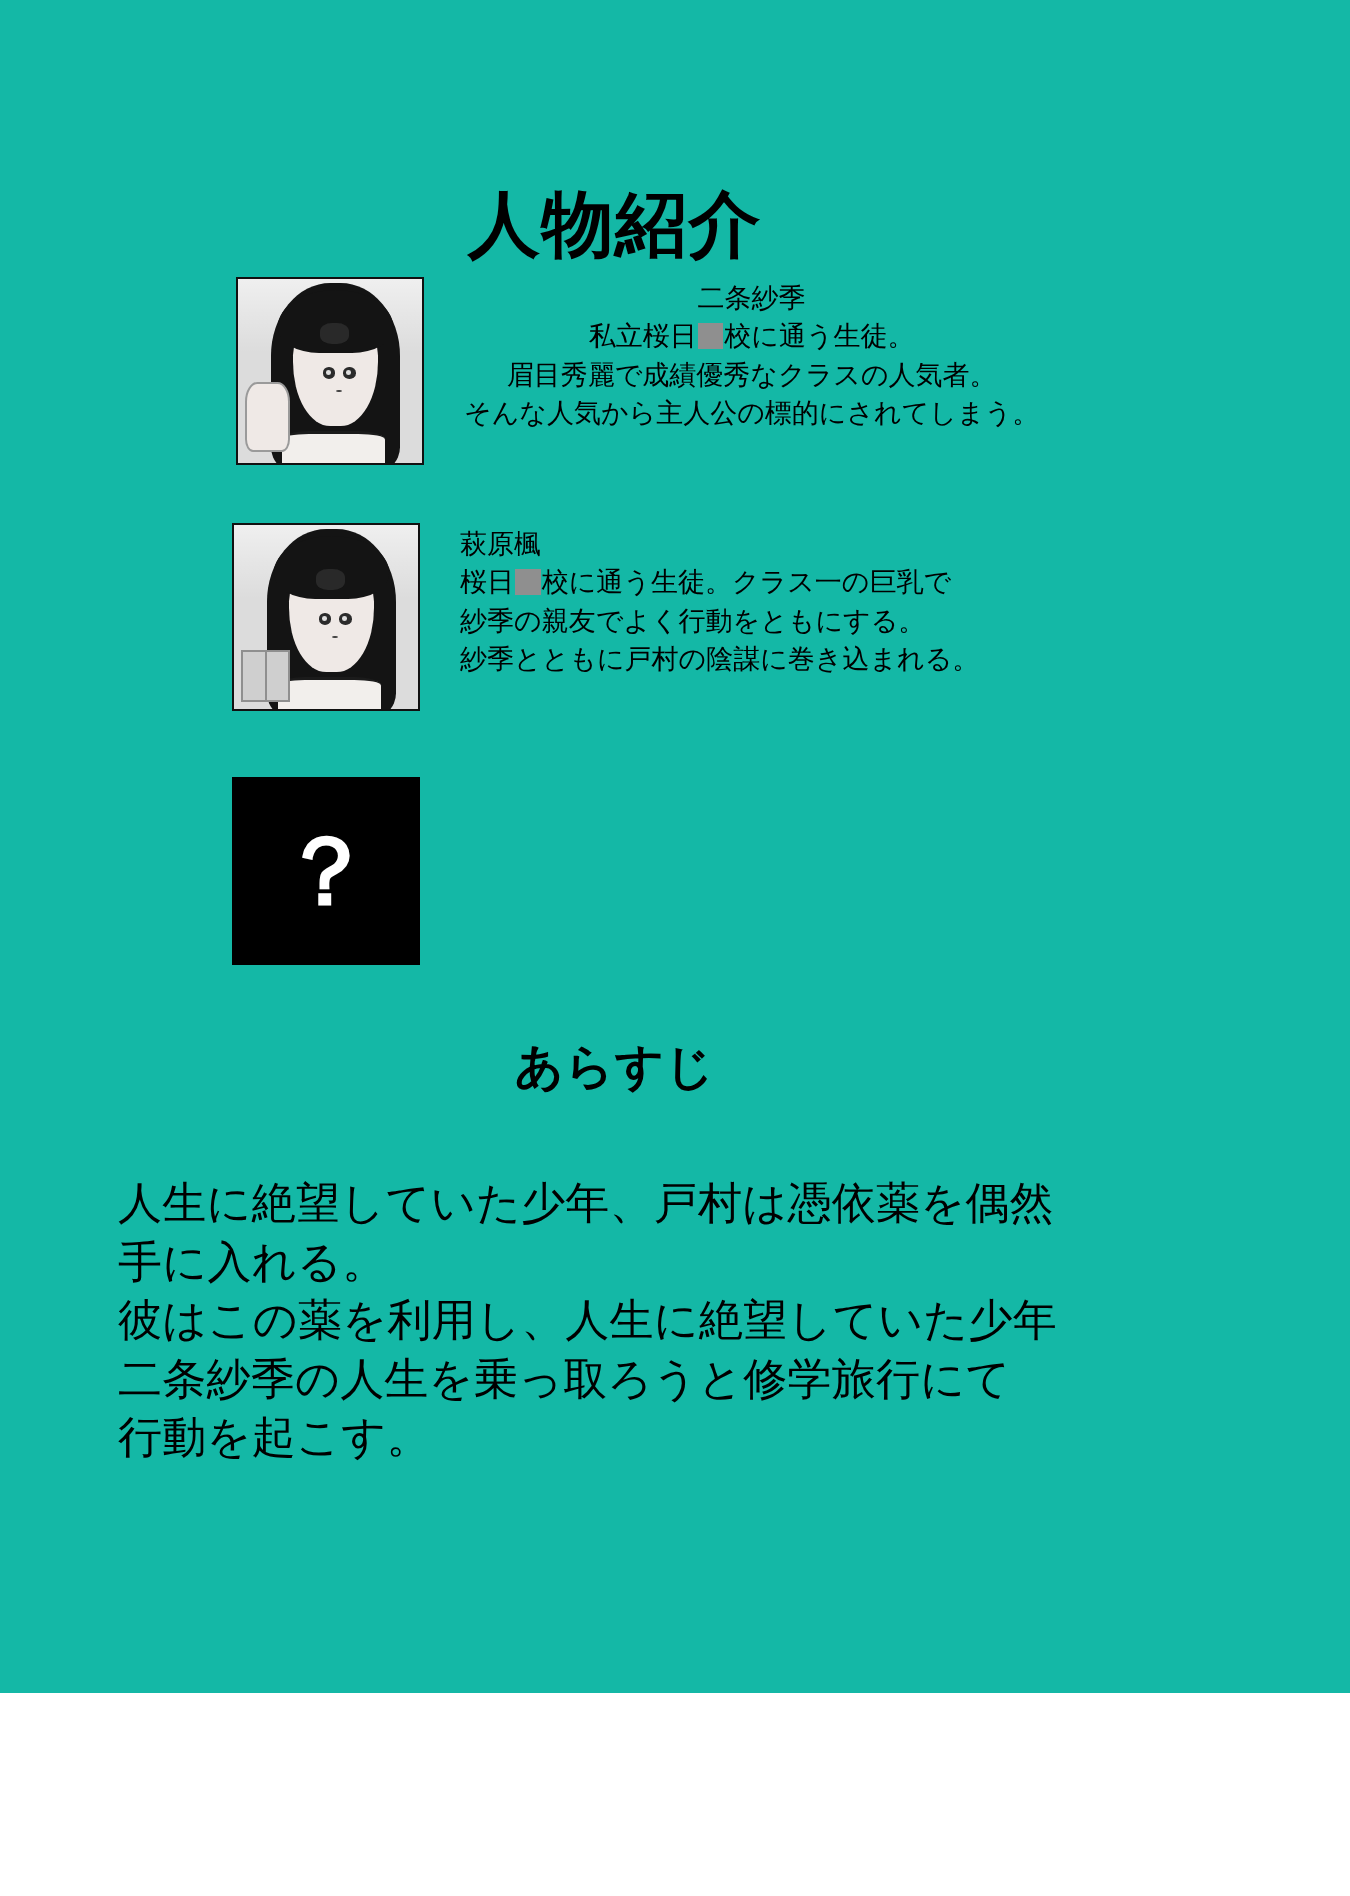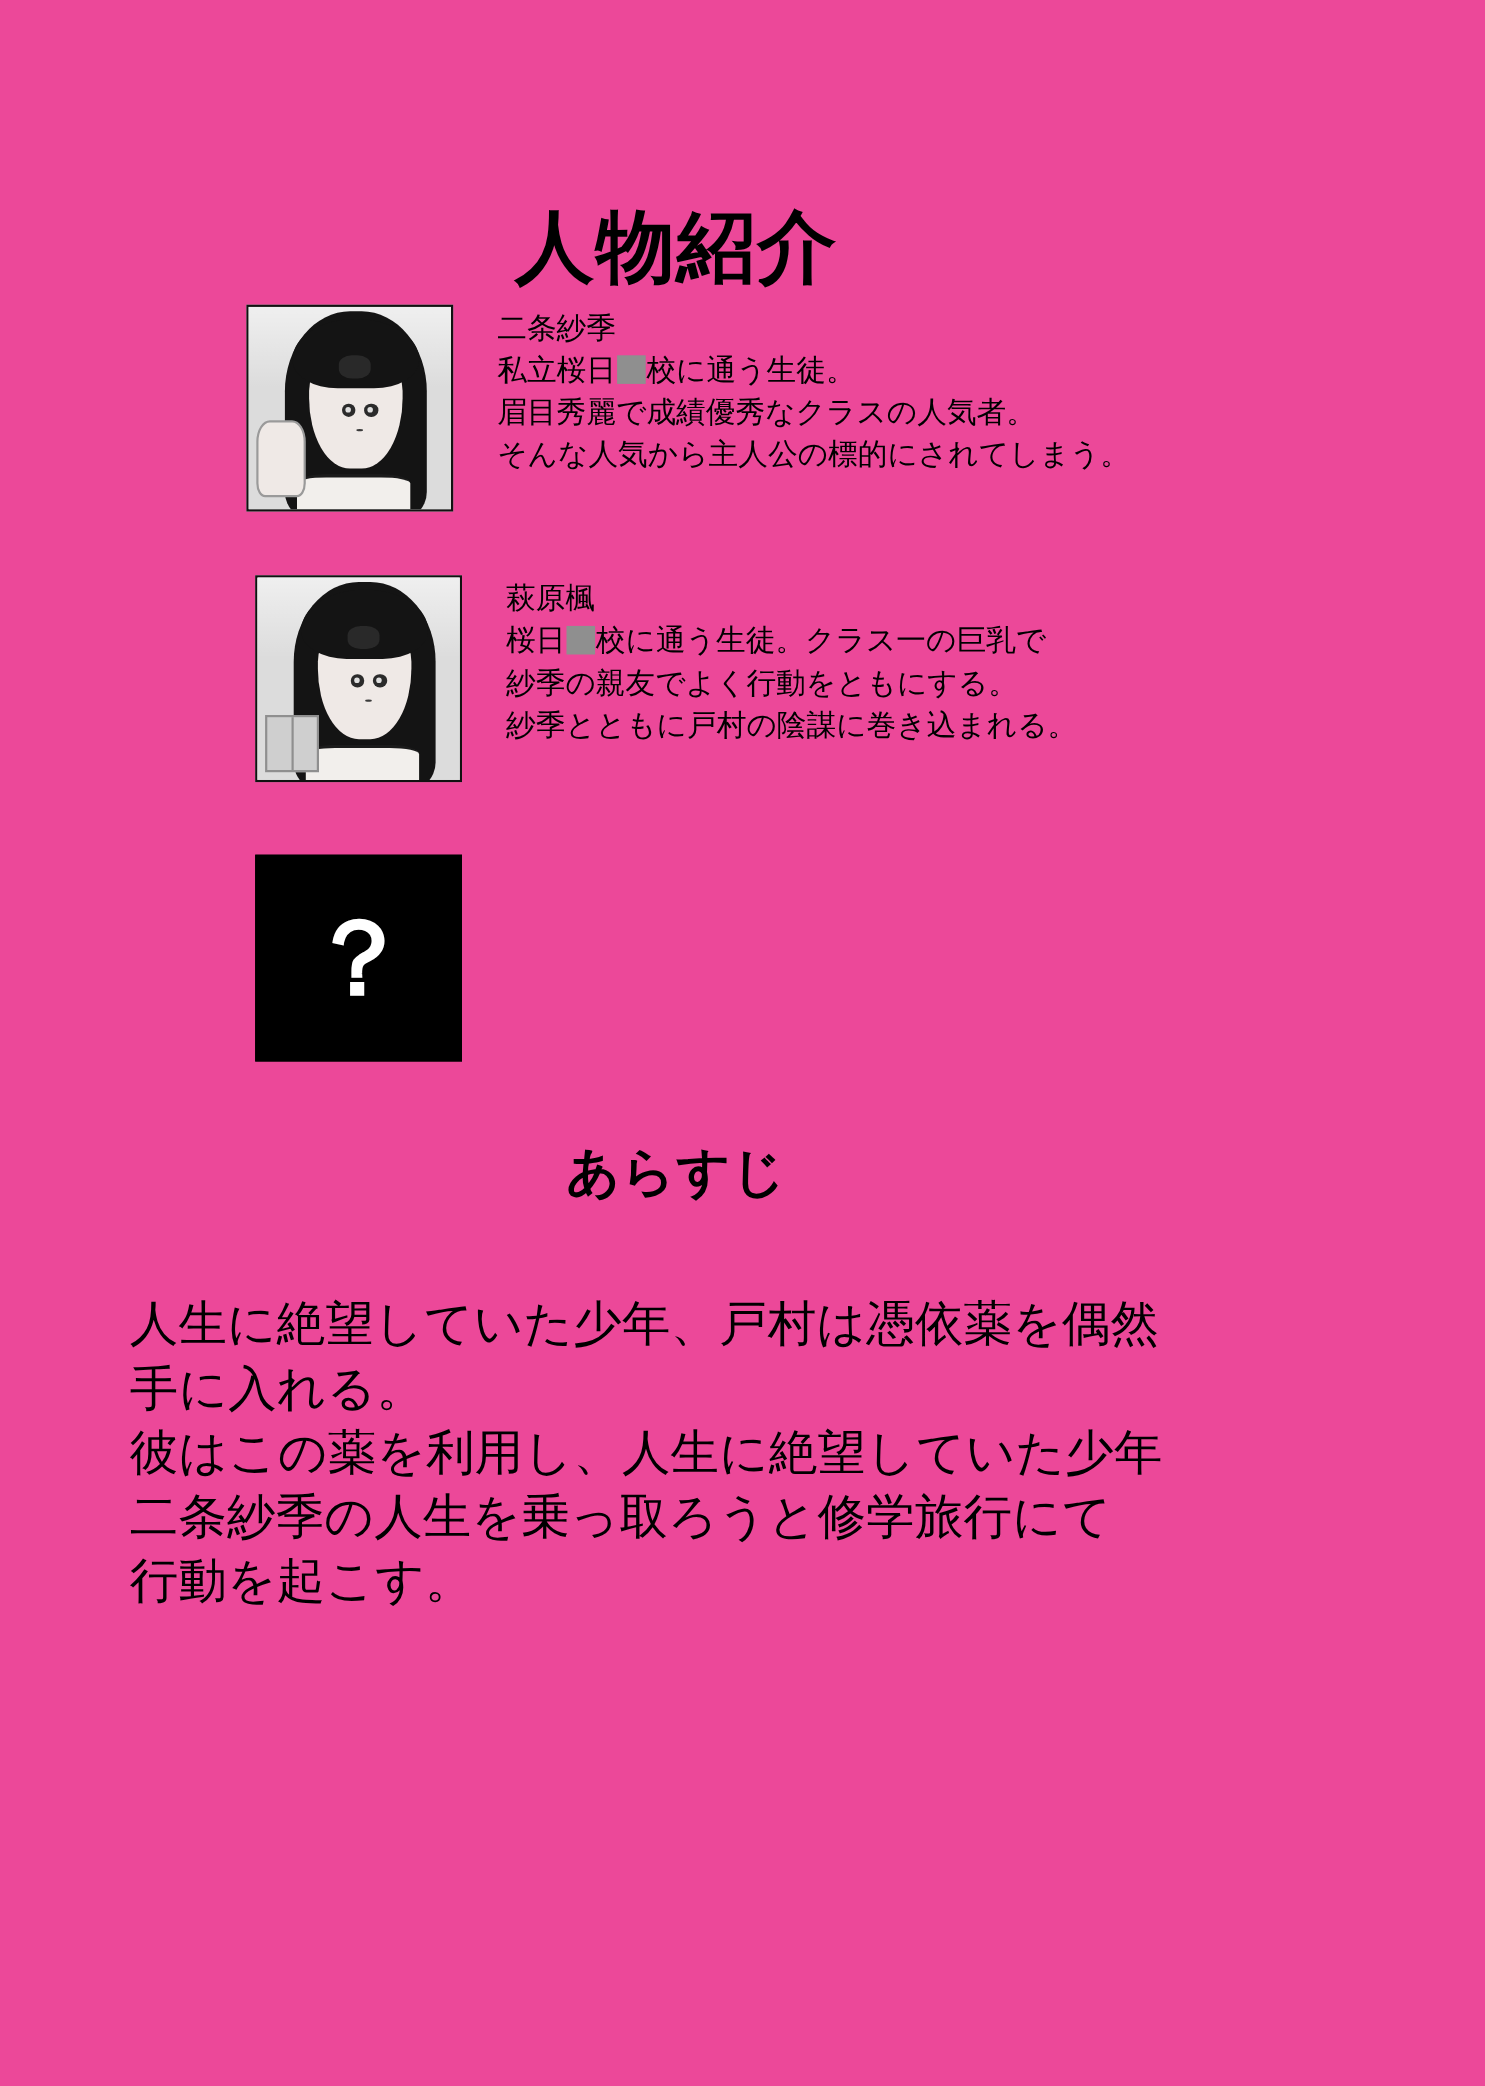--- a/index.html
+++ b/index.html
@@ -7,22 +7,22 @@
     padding: 0;
     background: #ffffff;
   }
   body {
     font-family: "Liberation Serif", serif;
     color: #000000;
   }
   .page {
     position: relative;
     width: 1350px;
-    height: 1896px;
-    background: #ec4899;
+    height: 1693px;
+    background: #14b8a6;
     overflow: hidden;
   }
 
   
   .heading {
     font-family: "DejaVu Serif", serif;
     font-weight: bold;
     text-align: center;
     letter-spacing: 0.02em;
   }
@@ -42,21 +42,21 @@
     font-size: 48px;
     line-height: 1.0;
   }
 
   
   .char-entry {
     position: absolute;
     display: flex;
     align-items: flex-start;
   }
-  #char-0 { left: 224px; top: 277px; }
+  #char-0 { left: 236px; top: 277px; text-align: center; }
   #char-1 { left: 232px; top: 523px; }
   #char-2 { left: 232px; top: 777px; }
 
   .portrait {
     width: 188px;
     height: 188px;
     flex: 0 0 188px;
     border: 2px solid #111111;
     box-sizing: border-box;
     position: relative;

